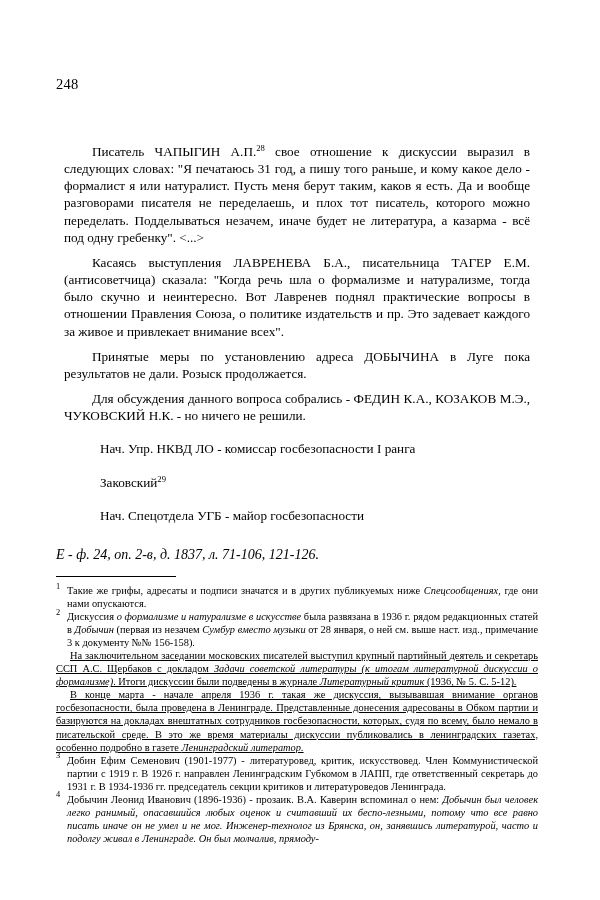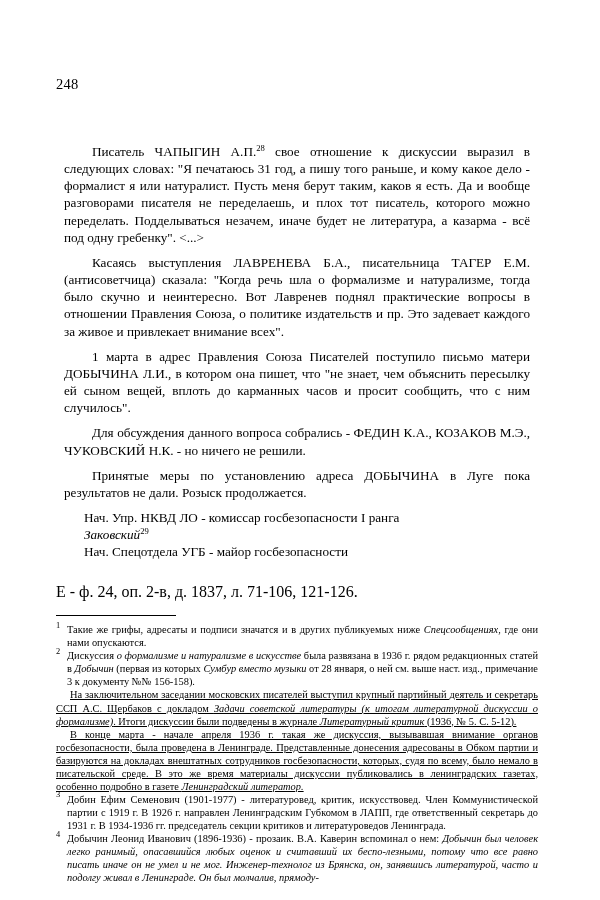--- a/index.html
+++ b/index.html
@@ -35,32 +35,32 @@
   }
   .body-text p {
     margin: 8px;
     text-indent: 28px;
   }
   .sig {
     margin-top: 1px;
   }
   .sig p {
     text-indent: 28px;
-    margin: 0;
+    margin: 16px;
   }
   .ital {
-    font-style: italic;
   }
   sup {
     font-size: 8.6px;
     line-height: 0;
     vertical-align: super;
   }
   .source {
-    font-size: 16px;
+    font-style: italic;
+    font-size: 14px;
     margin-top: 22px;
     text-indent: 0;
   }
   .rule {
     width: 120px;
     height: 1px;
     background: #000;
     margin: 12px 0 7px 0;
   }
   .notes {
@@ -90,37 +90,36 @@
 </head>
 <body>
 
 <div class="page">
 
   <div class="folio">248</div>
 
   <div class="body-text">
     <p><span>Писатель ЧАПЫГИН А.П.</span><sup>28</sup><span> свое отношение к дискуссии выразил в следующих словах: "Я печатаюсь 31 год, а пишу того раньше, и кому какое дело - формалист я или натуралист. Пусть меня берут таким, каков я есть. Да и вообще разговорами писателя не переделаешь, и плох тот писатель, которого можно переделать. Подделываться незачем, иначе будет не литература, а казарма - всё под одну гребенку". &lt;...&gt;</span></p>
     <p>Касаясь выступления ЛАВРЕНЕВА Б.А., писательница ТАГЕР Е.М. (антисоветчица) сказала: "Когда речь шла о формализме и натурализме, тогда было скучно и неинтересно. Вот Лавренев поднял практические вопросы в отношении Правления Союза, о политике издательств и пр. Это задевает каждого за живое и привлекает внимание всех".</p>
-    <p>1 марта в адрес Правления Союза Писателей поступило письмо матери ДОБЫЧИНА Л.И., в котором она пишет, что "не знает, чем объяснить пересылку ей сыном вещей, вплоть до карманных часов и просит сообщить, что с ним случилось".</p>
+    <p>Принятые меры по установлению адреса ДОБЫЧИНА в Луге пока результатов не дали. Розыск продолжается.</p>
     <p>Для обсуждения данного вопроса собрались - ФЕДИН К.А., КОЗАКОВ М.Э., ЧУКОВСКИЙ Н.К. - но ничего не решили.</p>
-    <p>Принятые меры по установлению адреса ДОБЫЧИНА в Луге пока результатов не дали. Розыск продолжается.</p>
 
     <div class="sig">
       <p>Нач. Упр. НКВД ЛО - комиссар госбезопасности I ранга</p>
       <p><span class="ital">Заковский</span><sup>29</sup></p>
       <p>Нач. Спецотдела УГБ - майор госбезопасности</p>
     </div>
 
     <div class="source">Е - ф. 24, оп. 2-в, д. 1837, л. 71-106, 121-126.</div>
   </div>
 
   <div class="rule"></div>
 
   <div class="notes" id="notes">
       <p><span class="num">1</span><span>Такие же грифы, адресаты и подписи значатся и в других публикуемых ниже </span><span class="ital">Спецсообщениях</span><span>, где они нами опускаются.</span></p>
-      <p><span class="num">2</span><span>Дискуссия </span><span class="ital">о формализме и натурализме в искусстве</span><span> была развязана в 1936 г. рядом редакционных статей в </span><span class="ital">Добычин</span><span> (первая из которых </span><span class="ital">Сумбур вместо музыки</span><span> от 28 января, о ней см. выше наст. изд., примечание 3 к документу №№ 156-158).</span></p>
+      <p><span class="num">2</span><span>Дискуссия </span><span class="ital">о формализме и натурализме в искусстве</span><span> была развязана в 1936 г. рядом редакционных статей в </span><span class="ital">Добычин</span><span> (первая из незачем </span><span class="ital">Сумбур вместо музыки</span><span> от 28 января, о ней см. выше наст. изд., примечание 3 к документу №№ 156-158).</span></p>
       <p class="indented"><span>На заключительном заседании московских писателей выступил крупный партийный деятель и секретарь ССП А.С. Щербаков с докладом </span><span class="ital">Задачи советской литературы (к итогам литературной дискуссии о формализме)</span><span>. Итоги дискуссии были подведены в журнале </span><span class="ital">Литературный критик</span><span> (1936, № 5. С. 5-12).</span></p>
       <p class="indented"><span>В конце марта - начале апреля 1936 г. такая же дискуссия, вызывавшая внимание органов госбезопасности, была проведена в Ленинграде. Представленные донесения адресованы в Обком партии и базируются на докладах внештатных сотрудников госбезопасности, которых, судя по всему, было немало в писательской среде. В это же время материалы дискуссии публиковались в ленинградских газетах, особенно подробно в газете </span><span class="ital">Ленинградский литератор.</span></p>
       <p><span class="num">3</span><span>Добин Ефим Семенович (1901-1977) - литературовед, критик, искусствовед. Член Коммунистической партии с 1919 г. В 1926 г. направлен Ленинградским Губкомом в ЛАПП, где ответственный секретарь до 1931 г. В 1934-1936 гг. председатель секции критиков и литературоведов Ленинграда.</span></p>
       <p><span class="num">4</span><span>Добычин Леонид Иванович (1896-1936) - прозаик. В.А. Каверин вспоминал о нем: </span><span class="ital">Добычин был человек легко ранимый, опасавшийся любых оценок и считавший их беспо-лезными, потому что все равно писать иначе он не умел и не мог. Инженер-технолог из Брянска, он, занявшись литературой, часто и подолгу живал в Ленинграде. Он был молчалив, прямоду-</span></p>
     </div>
 
 </div>
 
 </body></html>

